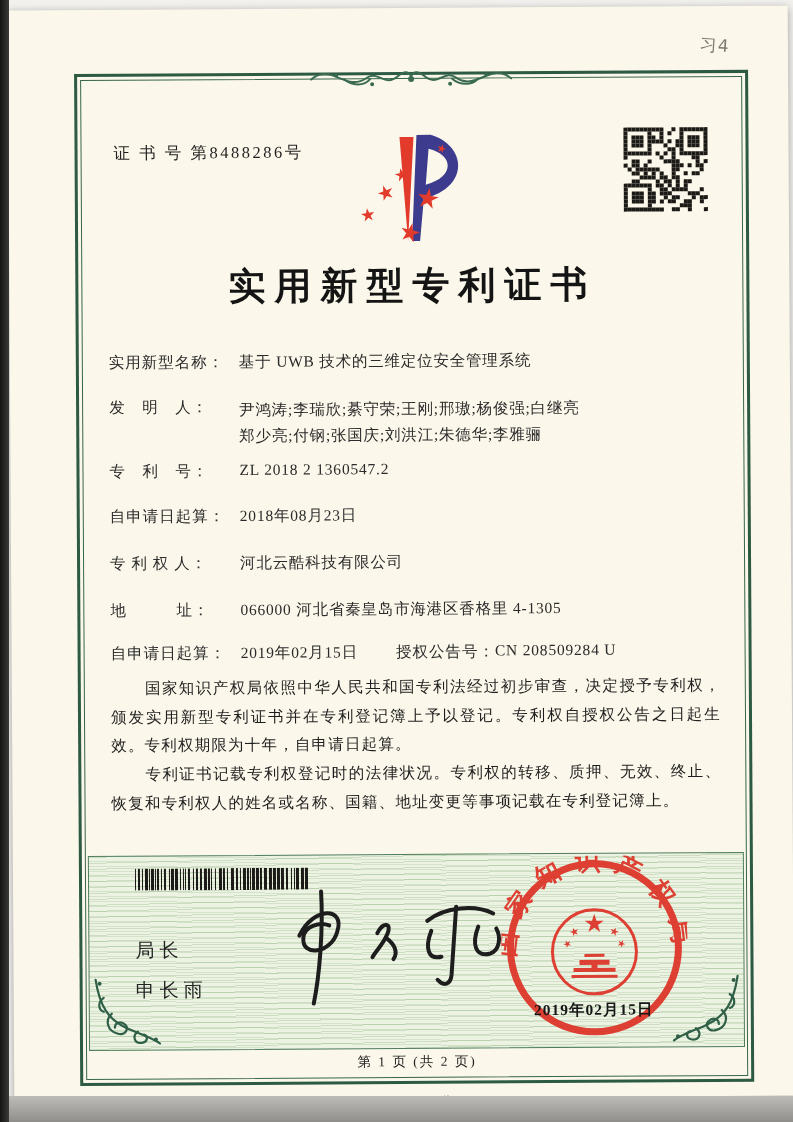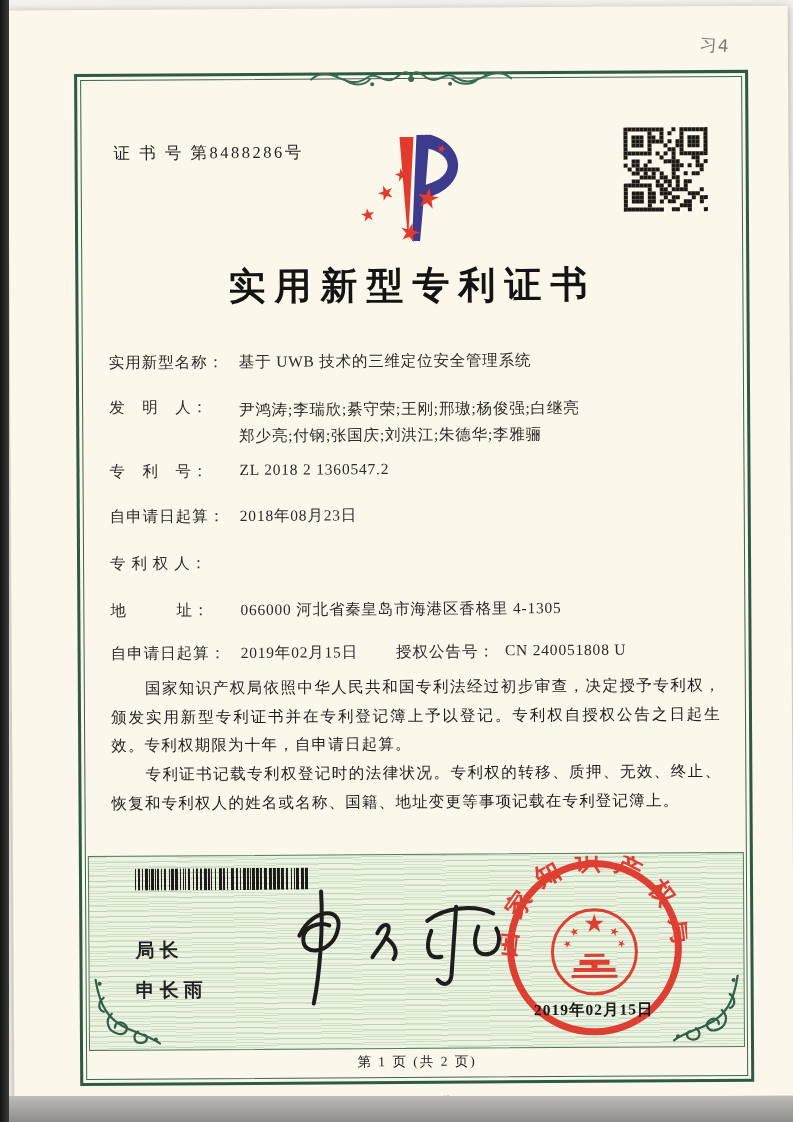--- a/index.html
+++ b/index.html
@@ -59,21 +59,21 @@
   
   .panel {
     position:absolute; left:2px; right:2px; top:775px; height:195px;
     border:1px solid #4f7d5e;
     background:
       repeating-linear-gradient(179deg, rgba(120,165,110,.28) 0 1px, transparent 1px 6px),
       repeating-linear-gradient(181deg, rgba(120,165,110,.22) 0 1px, transparent 1px 5px),
       #edf3e3;
   }
   .barcode { position:absolute; left:46px; top:12px; }
-  .director { position:absolute; left:46px; top:74px; font-size:19px; letter-spacing:5px; color:#222; line-height:40px; font-weight:bold; }
+  .director { position:absolute; left:46px; top:74px; font-size:19px; letter-spacing:5px; color:#222; line-height:40px; font-weight:normal; }
   .signature { position:absolute; left:168px; top:22px; }
   .seal { position:absolute; right:56px; top:2px; width:186px; height:186px; }
   .seal-date {
     position:absolute; right:52px; top:146px; width:196px;
     text-align:center; font-size:15.5px; font-weight:bold;
     letter-spacing:1px; color:#171717; z-index:3;
   }
   .corner-fl { position:absolute; bottom:2px; }
   .corner-fl.right{ right:2px; } .corner-fl.left{ left:2px; transform:scaleX(-1); }
   .page-info { position:absolute; bottom:6px; left:0; width:100%; text-align:center; font-size:13.5px; letter-spacing:2px; color:#222; }
@@ -365,31 +365,32 @@
       <div class="frow mb-pat">
         <span class="flabel">专　利　号：</span>
         <span class="fvalue">ZL 2018 2 1360547.2</span>
       </div>
       <div class="frow mb-fil">
         <span class="flabel">自申请日起算：</span>
         <span class="fvalue">2018年08月23日</span>
       </div>
       <div class="frow mb-pee">
         <span class="flabel">专 利 权 人：</span>
+        <span class="fvalue">河北云酷科技有限公司</span>
       </div>
       <div class="frow mb-addr">
         <span class="flabel">地　　　址：</span>
         <span class="fvalue">066000 河北省秦皇岛市海港区香格里 4-1305</span>
       </div>
       <div class="frow mb-grant">
         <span class="flabel">自申请日起算：</span>
         <span class="fvalue">2019年02月15日</span>
         <span class="grant-pair2">
-          <span class="flabel" style="width:auto;margin-right:10px">授权公告号：</span>
-          <span class="fvalue">CN 240051808 U</span>
+          <span class="flabel" style="width:auto;">授权公告号：</span>
+          <span class="fvalue">CN 208509284 U</span>
         </span>
       </div>
       <div class="paras">
         <p>国家知识产权局依照中华人民共和国专利法经过初步审查，决定授予专利权，颁发实用新型专利证书并在专利登记簿上予以登记。专利权自授权公告之日起生效。专利权期限为十年，自申请日起算。</p>
         <p>专利证书记载专利权登记时的法律状况。专利权的转移、质押、无效、终止、恢复和专利权人的姓名或名称、国籍、地址变更等事项记载在专利登记簿上。</p>
       </div>
     </div>
 
     <div class="panel">
       <svg id="barcode" class="barcode" width="176" height="22" viewBox="0 0 176 22">

